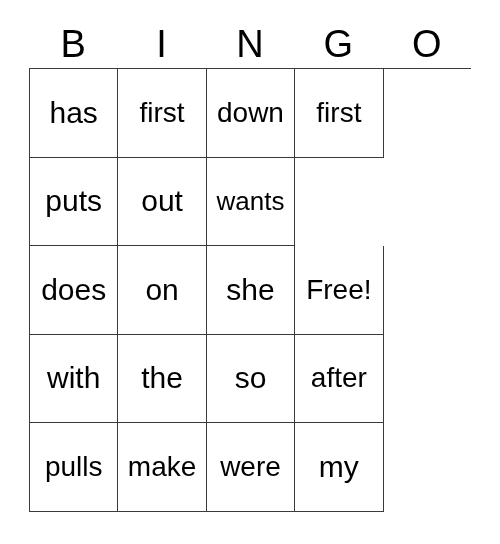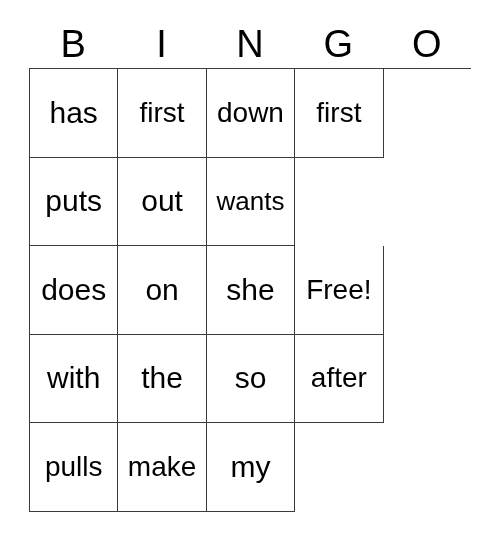--- a/index.html
+++ b/index.html
@@ -150,18 +150,21 @@
     </div>
 
     <div class="grid-row">
       <div class="cell">
           <span class="cell-text fit-wide">pulls</span>
         </div>
       <div class="cell">
           <span class="cell-text fit-wide">make</span>
         </div>
       <div class="cell">
+          <span class="cell-text fit-wide">were</span>
+        </div>
+      <div class="cell">
           <span class="cell-text">my</span>
         </div>
     </div>
 
   </div>
 </div>
 
 </body></html>

